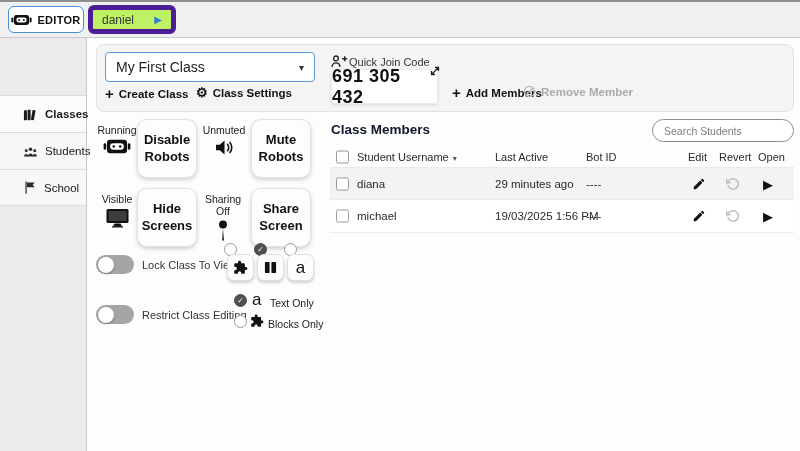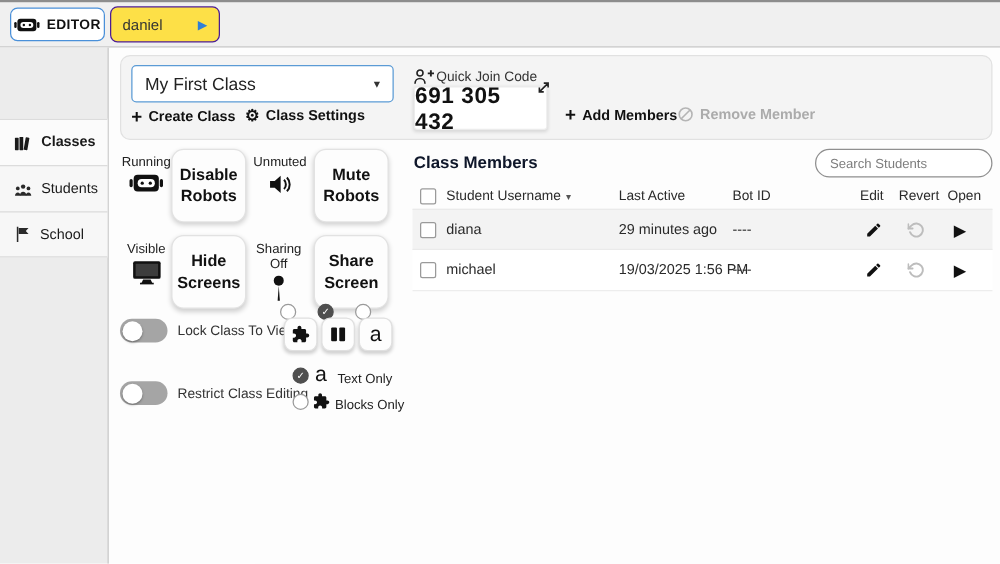--- a/index.html
+++ b/index.html
@@ -5,28 +5,28 @@
   * { margin:0; padding:0; box-sizing:border-box; }
   html,body { width:800px; height:451px; overflow:hidden; }
   body { font-family:"Liberation Sans", sans-serif; background:#fff; color:#1a1a1a; }
   #stage { position:relative; width:800px; height:451px; background:#fdfdfd; }
 
   
   .top-strip { position:absolute; left:0; top:0; width:800px; height:2px; background:#8d8d8d; }
   .header { position:absolute; left:0; top:2px; width:800px; height:36px; background:#f0f0f0; border-bottom:1px solid #c9c9c9; }
   .editor-btn { position:absolute; left:8px; top:4px; width:76px; height:27px; background:#fff; border:1.5px solid #4a90d9; border-radius:6px; display:flex; align-items:center; justify-content:center; gap:5px; cursor:pointer; }
   .editor-btn .lbl { font-size:11px; font-weight:bold; letter-spacing:.3px; color:#111; }
-  .user-tab { position:absolute; left:88px; top:3px; width:88px; height:29px; background:#fde047; border:1px solid #4c1d95; border-radius:6px; display:flex; align-items:center; padding:0 9px; }
+  .user-tab { position:absolute; left:88px; top:3px; width:88px; height:29px; background:#bef264; border:5px solid #4c1d95; border-radius:6px; display:flex; align-items:center; padding:0 9px; }
   .user-tab .lbl { font-size:12px; color:#333; flex:1; }
   .user-tab .arrow { color:#2f7fd6; font-size:10px; }
 
   
   .sidebar { position:absolute; left:0; top:38px; width:87px; height:413px; background:#ececec; border-right:1px solid #c9c9c9; }
   .side-items { position:absolute; left:0; top:57px; width:100%; }
-  .side-item { height:37px; display:flex; align-items:center; gap:7px; padding-left:11px; background:#f7f7f7; border-top:1px solid #dcdcdc; font-size:11.5px; color:#1a1a1a; cursor:pointer; }
+  .side-item { height:37px; display:flex; align-items:center; gap:7px; padding-left:23px; background:#f7f7f7; border-top:1px solid #dcdcdc; font-size:11.5px; color:#1a1a1a; cursor:pointer; }
   .side-item:last-child { border-bottom:1px solid #dcdcdc; }
   .side-item.active { background:#fbfbfb; font-weight:bold; }
   .side-item svg { flex:0 0 auto; }
 
   
   .panel { position:absolute; left:96px; top:44px; width:698px; height:68px; background:#f4f4f4; border:1px solid #e1e1e1; border-radius:8px; }
   .class-select { position:absolute; left:105px; top:52px; width:210px; height:30px; background:#fff; border:1.5px solid #5b9bd5; border-radius:4px; display:flex; align-items:center; padding:0 10px; cursor:pointer; }
   .class-select .val { font-size:14px; color:#222; flex:1; }
   .class-select .caret { font-size:10px; color:#333; }
   .panel-link { position:absolute; display:flex; align-items:center; gap:5px; font-size:11.5px; font-weight:bold; color:#111; cursor:pointer; }
@@ -164,21 +164,21 @@
   <div class="qj-expand">
     <svg width="12" height="12" viewBox="0 0 12 12">
         <path d="M2.5 9.5L9.5 2.5M6 2.5h3.5V6M6 9.5H2.5V6" fill="none" stroke="#222" stroke-width="1.3"></path>
       </svg>
   </div>
 
   <div class="panel-link" style="left:452px; top:85px;">
     <span class="plus">+</span>
     <span>Add Members</span>
   </div>
-  <div class="panel-link disabled" style="left:542px; top:85px;">
+  <div class="panel-link disabled" style="left:523px; top:85px;">
     <span style="line-height:0">
       <svg width="13" height="13" viewBox="0 0 14 14">
           <circle cx="7" cy="7" r="5.5" fill="none" stroke="#b5b5b5" stroke-width="1.4"></circle>
           <path d="M3.2 10.8L10.8 3.2" stroke="#b5b5b5" stroke-width="1.4"></path>
         </svg>
     </span>
     <span>Remove Member</span>
   </div>
 
   <div class="status" style="left:95px; top:124px; width:44px;">

